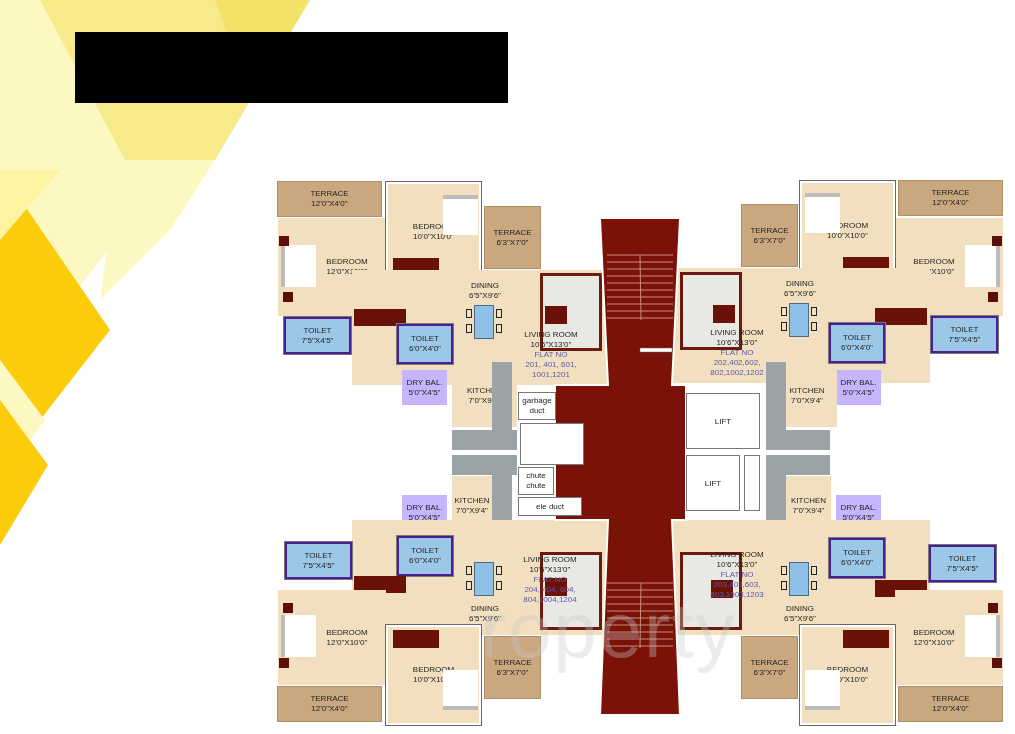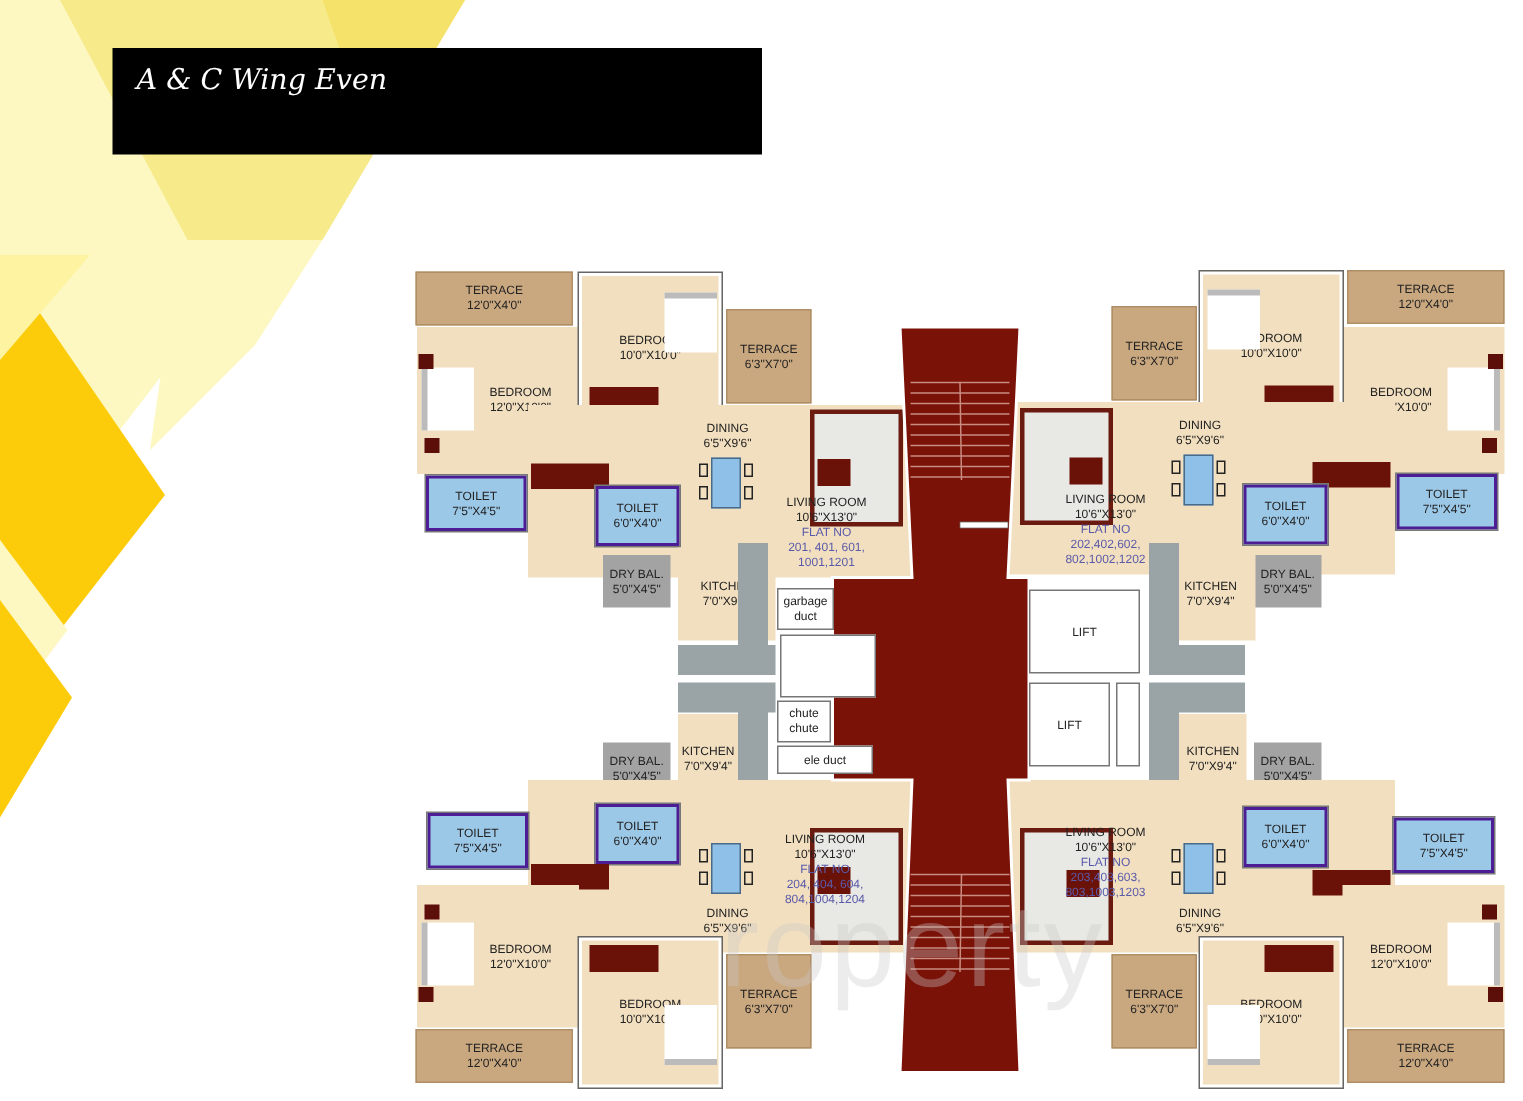--- a/index.html
+++ b/index.html
@@ -10,21 +10,21 @@
     font-family: "DejaVu Serif", serif; font-style: italic; padding: 7px 0 0 16px; }
   .title-box .l1 { font-size: 19px; line-height: 28px; }
   .title-box .l2 { font-size: 19px; line-height: 28px; }
   .plan { position: absolute; left: 0; top: 0; width: 1015px; height: 734px; }
   .room { position: absolute; display: flex; flex-direction: column; align-items: center; justify-content: center;
     text-align: center; font-size: 8px; line-height: 10px; color: #222; text-transform: uppercase; }
   .room .dim { font-size: 8px; }
   .floor { background: #f2dfbf; }
   .terrace { background: #c9a77f; border: 1px solid #b08e66; }
   .toilet { background: #9cc8e8; border: 2px solid #4c1d95; outline: 1px solid #777; }
-  .bal { background: #a3a3a3; }
+  .bal { background: #c4b5fd; }
   .kitchen { background: #f2dfbf; }
   .counter { position: absolute; background: #9aa3a6; }
   .lift { position: absolute; background: #fff; border: 1px solid #777; display: flex; align-items: center; justify-content: center; font-size: 8px; color: #222; }
   .duct { position: absolute; background: #fff; border: 1px solid #777; display: flex; flex-direction: column; align-items: center; justify-content: center; font-size: 8px; color: #222; line-height: 10px; }
   .sofa { position: absolute; border: 3px solid #6b1a10; background: #e8e8e4; }
   .table { position: absolute; background: #8fc0e8; border: 1px solid #4a6a88; }
   .chair { position: absolute; width: 6px; height: 9px; border: 1.5px solid #222; background: transparent; }
   .wardrobe { position: absolute; background: #6b1208; }
   .bed { position: absolute; background: #fff; border-left: 4px solid #bbb; }
   .pillar { position: absolute; width: 10px; height: 10px; background: #5c0f08; }
@@ -43,21 +43,20 @@
     <polygon points="0,170 170,170 0,390" fill="#fdf8c2"></polygon>
     <polygon points="0,170 110,330 40,420 0,360" fill="#fccc0a"></polygon>
     <polygon points="0,170 60,170 0,240" fill="#fdf3a0"></polygon>
     <polygon points="0,360 45,420 0,480" fill="#fdf8c2"></polygon>
     <polygon points="0,400 48,465 0,545" fill="#fccc0a"></polygon>
     <polygon points="120,160 215,160 170,230 100,300" fill="#fdf8c2"></polygon>
   </svg>
 </div>
 
 <div class="title-box">
-  <div class="l1">A &amp; C Wing Even</div>
 </div>
 
 <div class="plan">
 
   <div>
     <div class="room floor" style="left:278px;top:218px;width:108px;height:98px;">
       <span style="margin-left:30px">BEDROOM</span>
       <span class="dim" style="margin-left:30px">12'0"X10'0"</span>
     </div>
     <div class="bed" style="left:281px;top:245px;width:35px;height:42px;"></div>

